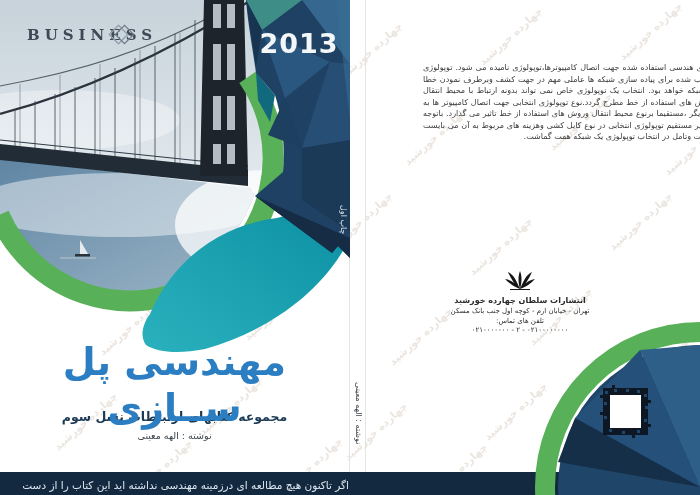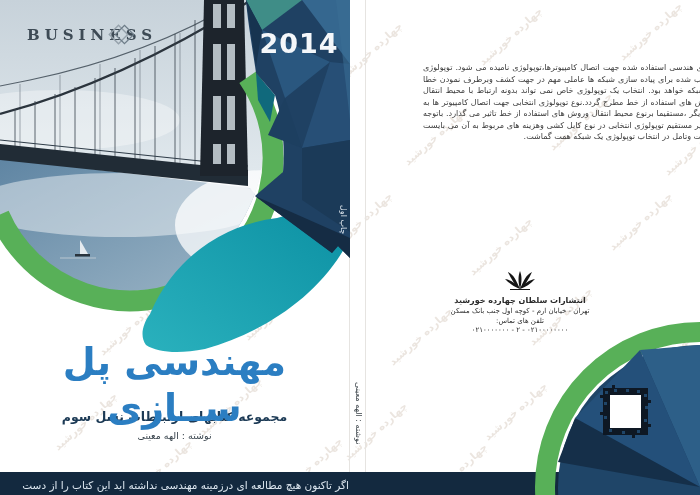--- a/index.html
+++ b/index.html
@@ -205,21 +205,21 @@
       </g>
       <rect x="610" y="395" width="31" height="33" fill="#ffffff"></rect>
     </g>
   </svg>
 
   <div class="txt brand">BUSINESS</div>
   <svg class="txt diamond" width="34" height="28">
     <rect x="8" y="6" width="13" height="13" transform="rotate(45 14.5 12.5)" fill="none" stroke="#95a1ab" stroke-width="1.4"></rect>
     <rect x="14" y="6" width="13" height="13" transform="rotate(45 20.5 12.5)" fill="none" stroke="#6e7d89" stroke-width="1.2"></rect>
   </svg>
-  <div class="txt year">2014</div>
+  <div class="txt year">2013</div>
   <div class="txt edition">چاپ اول</div>
   <div class="txt series">مجموعه کتابهای ارتباطات نسل سوم</div>
   <div class="txt title">مهندسی پل ســازی</div>
   <div class="txt author">نوشته : الهه معینی</div>
   <div class="txt banner">اگر تاکنون هیچ مطالعه ای درزمینه مهندسی نداشته اید این کتاب را از دست ندهید</div>
 
   <div class="txt spine-author">نوشته : الهه معینی</div>
 
   <div class="txt summary">الگوی هندسی استفاده شده جهت اتصال کامپیوترها،توپولوژی نامیده می شود. توپولوژی انتخاب شده برای پیاده سازی شبکه ها عاملی مهم در جهت کشف وبرطرف نمودن خطا در شبکه خواهد بود. انتخاب یک توپولوژی خاص نمی تواند بدونه ارتباط با محیط انتقال وروش های استفاده از خط مطرح گردد.نوع توپولوژی انتخابی جهت اتصال کامپیوتر ها به یک دیگر ،مستقیما برنوع محیط انتقال وروش های استفاده از خط تاثیر می گذارد. باتوجه با تاثیر مستقیم توپولوژی انتخابی در نوع کابل کشی وهزینه های مربوط به آن می بایست با دقت وتامل در انتخاب توپولوژی یک شبکه همت گماشت.</div>
   <div class="txt publisher">

